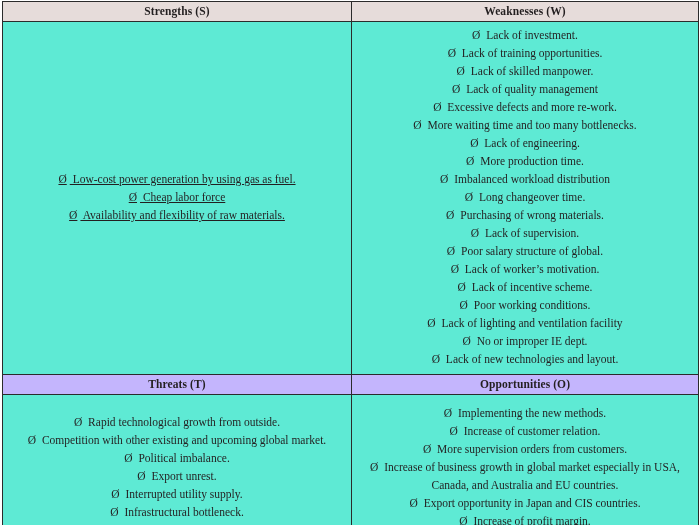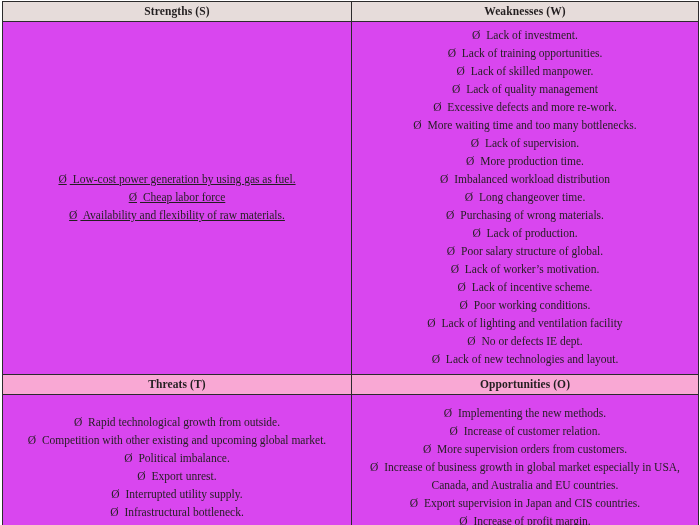--- a/index.html
+++ b/index.html
@@ -44,27 +44,27 @@
     font-weight: bold;
     font-size: 11.5px;
     line-height: 19px;
     height: 19px;
     letter-spacing: 0.1px;
   }
   tr.hdr-top td.hdr {
     background: #e6dcda;
   }
   tr.hdr-mid td.hdr {
-    background: #f9a8d4;
+    background: #c4b5fd;
     margin-top: 8px;
   }
 
   
   td.cell {
-    background: #d946ef;
+    background: #5eead4;
     text-align: center;
     font-size: 11.5px;
     padding: 4px 7px 6px 7px;
   }
   td.cell.strengths-cell  { height: 341px; vertical-align: middle; text-decoration: underline; }
   td.cell.weaknesses-cell { height: 341px; vertical-align: top; }
   td.cell.threats-cell     { height: 135px; vertical-align: middle; }
   td.cell.opportunities-cell { height: 135px; vertical-align: middle; }
 
   ul.bullets {
@@ -112,32 +112,32 @@
             </ul>
         </td>
         <td class="cell weaknesses-cell">
           <ul class="bullets inner-pad-top">
               <li><span class="bullet-mark">Ø</span><span> Lack of investment.</span></li>
               <li><span class="bullet-mark">Ø</span><span> Lack of training opportunities.</span></li>
               <li><span class="bullet-mark">Ø</span><span> Lack of skilled manpower.</span></li>
               <li><span class="bullet-mark">Ø</span><span> Lack of quality management</span></li>
               <li><span class="bullet-mark">Ø</span><span> Excessive defects and more re-work.</span></li>
               <li><span class="bullet-mark">Ø</span><span> More waiting time and too many bottlenecks.</span></li>
-              <li><span class="bullet-mark">Ø</span><span> Lack of supervision.</span></li>
+              <li><span class="bullet-mark">Ø</span><span> Lack of engineering.</span></li>
               <li><span class="bullet-mark">Ø</span><span> More production time.</span></li>
               <li><span class="bullet-mark">Ø</span><span> Imbalanced workload distribution</span></li>
               <li><span class="bullet-mark">Ø</span><span> Long changeover time.</span></li>
               <li><span class="bullet-mark">Ø</span><span> Purchasing of wrong materials.</span></li>
-              <li><span class="bullet-mark">Ø</span><span> Lack of production.</span></li>
+              <li><span class="bullet-mark">Ø</span><span> Lack of supervision.</span></li>
               <li><span class="bullet-mark">Ø</span><span> Poor salary structure of global.</span></li>
               <li><span class="bullet-mark">Ø</span><span> Lack of worker’s motivation.</span></li>
               <li><span class="bullet-mark">Ø</span><span> Lack of incentive scheme.</span></li>
               <li><span class="bullet-mark">Ø</span><span> Poor working conditions.</span></li>
               <li><span class="bullet-mark">Ø</span><span> Lack of lighting and ventilation facility</span></li>
-              <li><span class="bullet-mark">Ø</span><span> No or defects IE dept.</span></li>
+              <li><span class="bullet-mark">Ø</span><span> No or improper IE dept.</span></li>
               <li><span class="bullet-mark">Ø</span><span> Lack of new technologies and layout.</span></li>
             </ul>
         </td>
       </tr>
       <tr class="hdr-mid">
         <td class="hdr">
           <span>Threats (T)</span>
         </td>
         <td class="hdr">
           <span>Opportunities (O)</span>
@@ -153,20 +153,20 @@
               <li><span class="bullet-mark">Ø</span><span> Interrupted utility supply.</span></li>
               <li><span class="bullet-mark">Ø</span><span> Infrastructural bottleneck.</span></li>
             </ul>
         </td>
         <td class="cell opportunities-cell">
           <ul class="bullets">
               <li><span class="bullet-mark">Ø</span><span> Implementing the new methods.</span></li>
               <li><span class="bullet-mark">Ø</span><span> Increase of customer relation.</span></li>
               <li><span class="bullet-mark">Ø</span><span> More supervision orders from customers.</span></li>
               <li><span class="bullet-mark">Ø</span><span> Increase of business growth in global market especially in USA, Canada, and Australia and EU countries.</span></li>
-              <li><span class="bullet-mark">Ø</span><span> Export supervision in Japan and CIS countries.</span></li>
+              <li><span class="bullet-mark">Ø</span><span> Export opportunity in Japan and CIS countries.</span></li>
               <li><span class="bullet-mark">Ø</span><span> Increase of profit margin.</span></li>
             </ul>
         </td>
       </tr>
     </tbody>
   </table>
 </div>
 
 </body></html>

